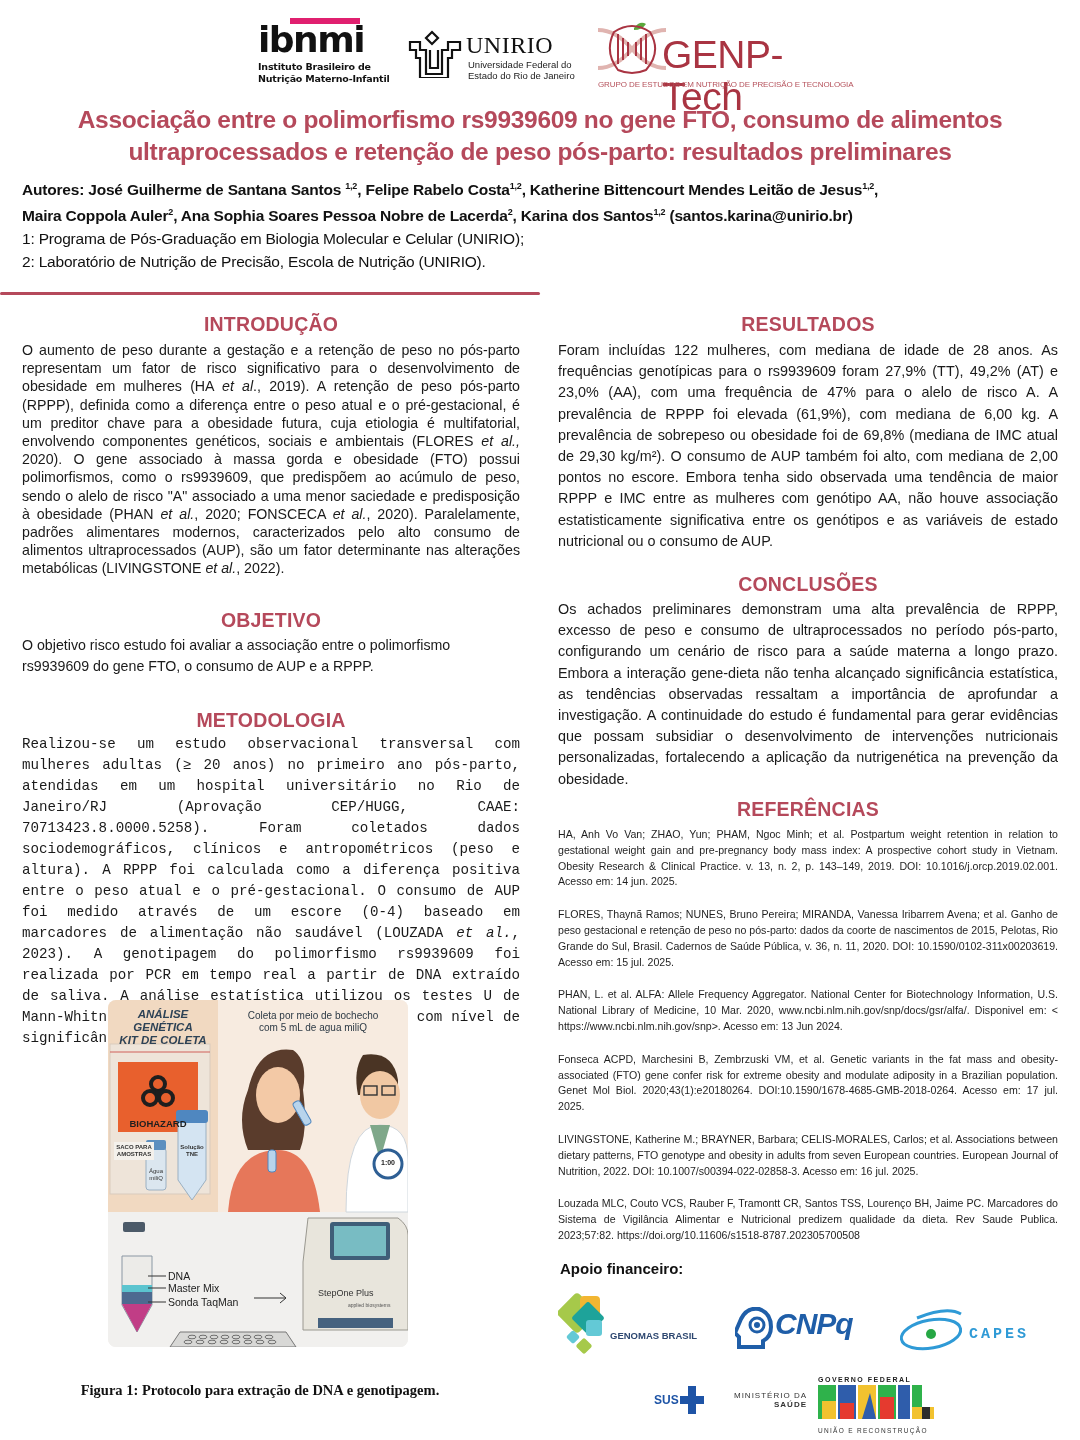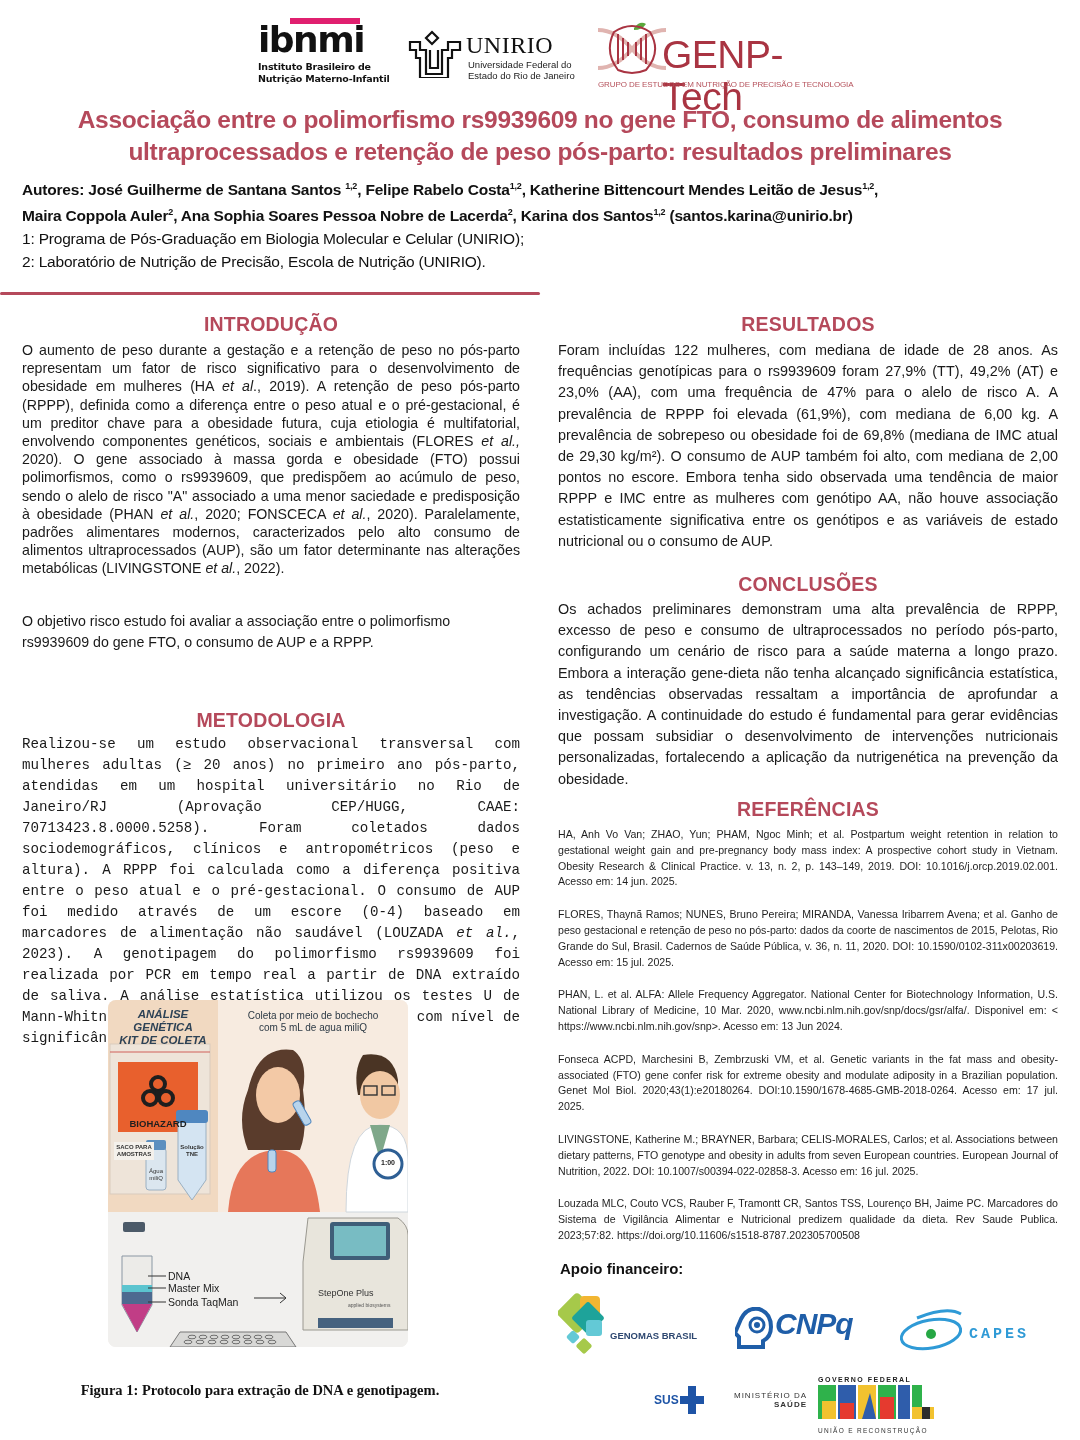--- a/index.html
+++ b/index.html
@@ -124,20 +124,21 @@
 <div class="abs divider"></div>
 
 <div class="abs col-left" style="top:312px;">
   <div class="sec-title">INTRODUÇÃO</div>
   <div class="body-text" style="margin-top:5px;">
     <span>O aumento de peso durante a gestação e a retenção de peso no pós-parto representam um fator de risco significativo para o desenvolvimento de obesidade em mulheres (HA </span><i>et al</i><span>., 2019). A retenção de peso pós-parto (RPPP), definida como a diferença entre o peso atual e o pré-gestacional, é um preditor chave para a obesidade futura, cuja etiologia é multifatorial, envolvendo componentes genéticos, sociais e ambientais (FLORES </span><i>et al.,</i><span> 2020). O gene associado à massa gorda e obesidade (FTO) possui polimorfismos, como o rs9939609, que predispõem ao acúmulo de peso, sendo o alelo de risco "A" associado a uma menor saciedade e predisposição à obesidade (PHAN </span><i>et al.</i><span>, 2020; FONSCECA </span><i>et al.</i><span>, 2020). Paralelamente, padrões alimentares modernos, caracterizados pelo alto consumo de alimentos ultraprocessados (AUP), são um fator determinante nas alterações metabólicas (LIVINGSTONE </span><i>et al.</i><span>, 2022).</span>
   </div>
 </div>
 
 <div class="abs col-left" style="top:608px;">
+  <div class="sec-title">OBJETIVO</div>
   <div class="body-text loose" style="text-align:left; margin-top:3px;">O objetivo risco estudo foi avaliar a associação entre o polimorfismo rs9939609 do gene FTO, o consumo de AUP e a RPPP.</div>
 </div>
 
 <div class="abs col-left" style="top:708px;">
   <div class="sec-title">METODOLOGIA</div>
   <div class="body-text loose" style="margin-top:2px;font-family:Liberation Mono, monospace;">
     <span>Realizou-se um estudo observacional transversal com  mulheres adultas (≥ 20 anos) no primeiro ano pós-parto, atendidas em um hospital universitário no Rio de Janeiro/RJ (Aprovação CEP/HUGG, CAAE: 70713423.8.0000.5258). Foram coletados dados sociodemográficos, clínicos e antropométricos (peso e altura). A RPPP foi calculada como a diferença positiva entre o peso atual e o pré-gestacional. O consumo de AUP foi medido através de um escore (0-4) baseado em marcadores de alimentação não saudável (LOUZADA </span><i>et al.</i><span>, 2023). A genotipagem do polimorfismo rs9939609 foi realizada por PCR em tempo real a partir de DNA extraído de saliva. A análise estatística utilizou os testes U de Mann-Whitney, Kruskall Wallis e Qui-Quadrado, com nível de significância de p &lt; 0,05.</span>
   </div>
 </div>
 

